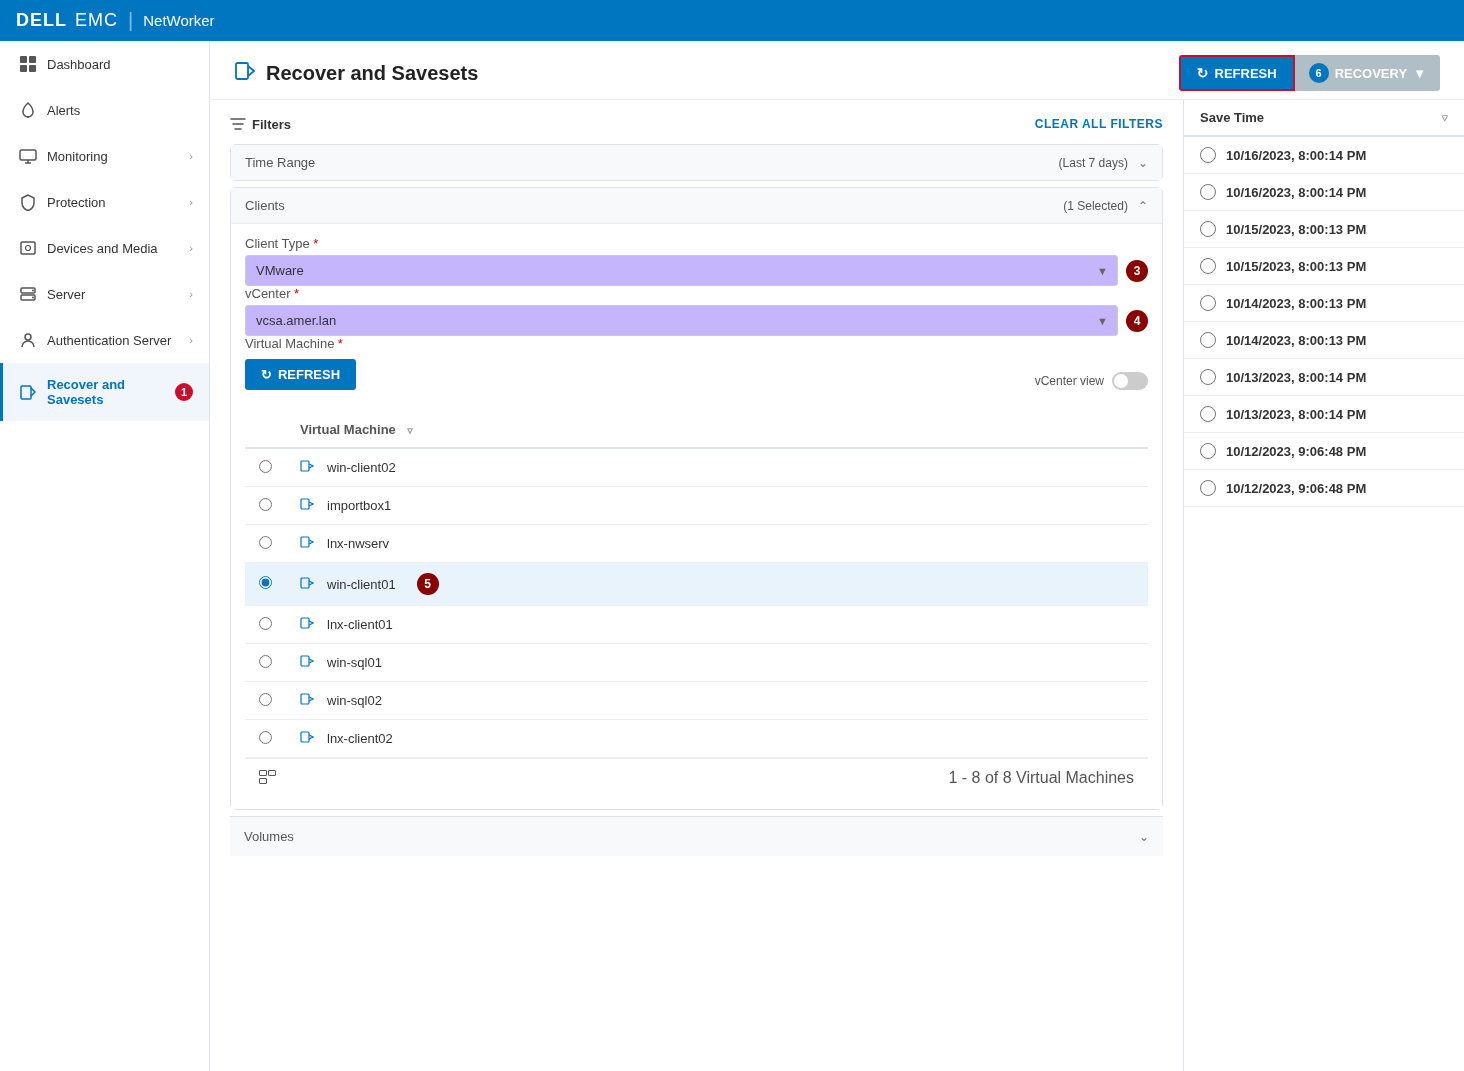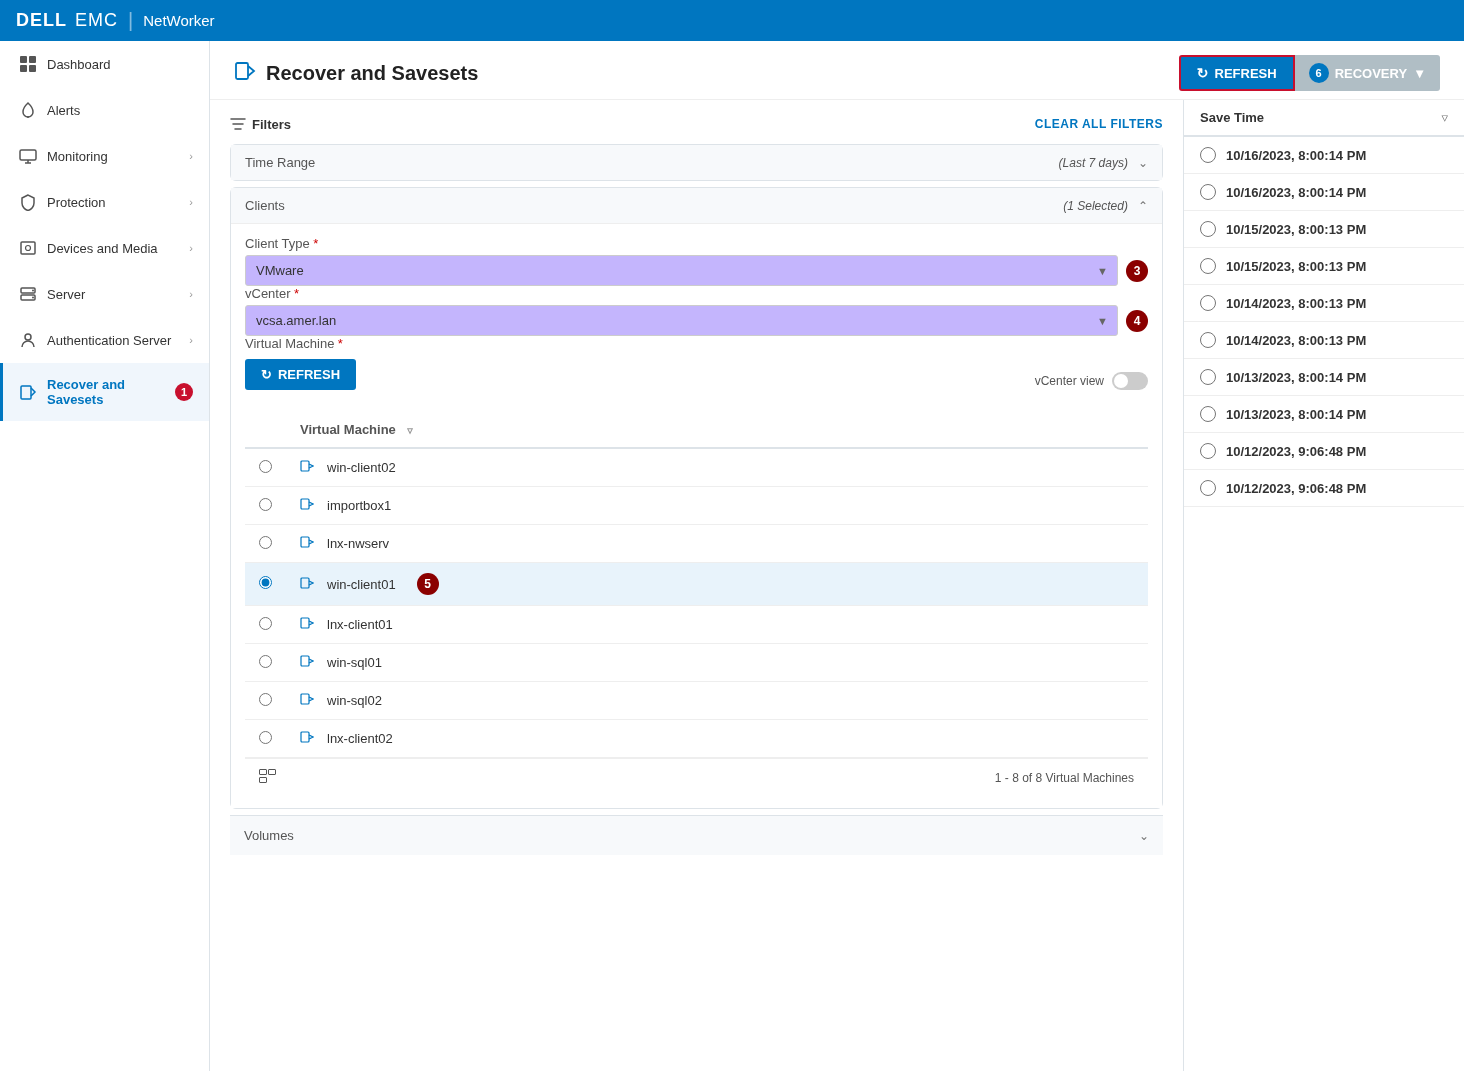--- a/index.html
+++ b/index.html
@@ -39,21 +39,21 @@
 
     
     .filters-header { display: flex; align-items: center; justify-content: space-between; margin-bottom: 12px; }
     .filters-title { font-size: 15px; font-weight: 600; color: #333; display: flex; align-items: center; gap: 6px; }
     .clear-filters-btn { color: #0076c0; background: none; border: none; cursor: pointer; font-size: 12px; font-weight: 600; letter-spacing: 0.5px; text-transform: uppercase; }
 
     
     .filter-row { border: 1px solid #dde3e8; border-radius: 6px; margin-bottom: 6px; }
     .filter-row-header { display: flex; align-items: center; padding: 10px 14px; background: #f7f9fb; cursor: pointer; }
     .filter-row-label { flex: 1; font-size: 13px; color: #555; font-weight: 500; }
-    .filter-row-value { color: #555; font-size: 12px; margin-right: 10px; font-style: italic; }
+    .filter-row-value { color: #555; font-size: 12px; margin-right: 10px; }
     .filter-row-chevron { color: #777; font-size: 12px; }
 
     
     .clients-expanded { padding: 12px 14px; background: white; border-top: 1px solid #eee; }
     .client-field { }
     .client-field label { font-size: 12px; color: #555; margin-bottom: 4px; display: block; }
     .client-field label .required { color: #c00; }
     .select-with-badge { display: flex; align-items: center; gap: 8px; }
     .select-wrapper { position: relative; flex: 1; }
     .select-wrapper select { width: 100%; padding: 7px 30px 7px 10px; border: 1px solid #ccc; border-radius: 3px; appearance: none; background: #c4b5fd; font-size: 13px; color: #333; cursor: pointer; }
@@ -77,21 +77,21 @@
     .vm-table thead th { padding: 10px 14px; text-align: left; font-size: 12px; font-weight: 600; color: #555; border-bottom: 2px solid #dde3e8; background: white; }
     .vm-table tbody tr { border-bottom: 1px solid #eee; }
     .vm-table tbody tr.selected { background: #e8f3fb; }
     .vm-table tbody td { padding: 10px 14px; color: #333; font-size: 13px; }
     .vm-table .radio-cell { width: 40px; }
     .vm-row-icon { display: inline-flex; align-items: center; gap: 13px; }
     .vm-icon { color: #0076c0; font-size: 13px; }
 
     
     .table-footer { display: flex; align-items: center; justify-content: space-between; padding: 10px 14px; border-top: 1px solid #eee; }
-    .table-footer-count { font-size: 12px; color: #555; }
+    .table-footer-count { font-size: 16px; color: #555; }
 
     
     .volumes-row { border-top: 1px solid #dde3e8; }
     .volumes-header { display: flex; align-items: center; padding: 12px 14px; background: #f7f9fb; cursor: pointer; }
     .volumes-label { flex: 1; font-size: 13px; color: #555; font-weight: 500; }
 
     
     .right-panel { width: 280px; flex-shrink: 0; overflow-y: auto; background: white; }
     .right-panel-topbar { display: flex; align-items: center; justify-content: space-between; padding: 10px 16px; border-bottom: 2px solid #dde3e8; }
     .save-time-label { font-size: 13px; font-weight: 600; color: #333; }

